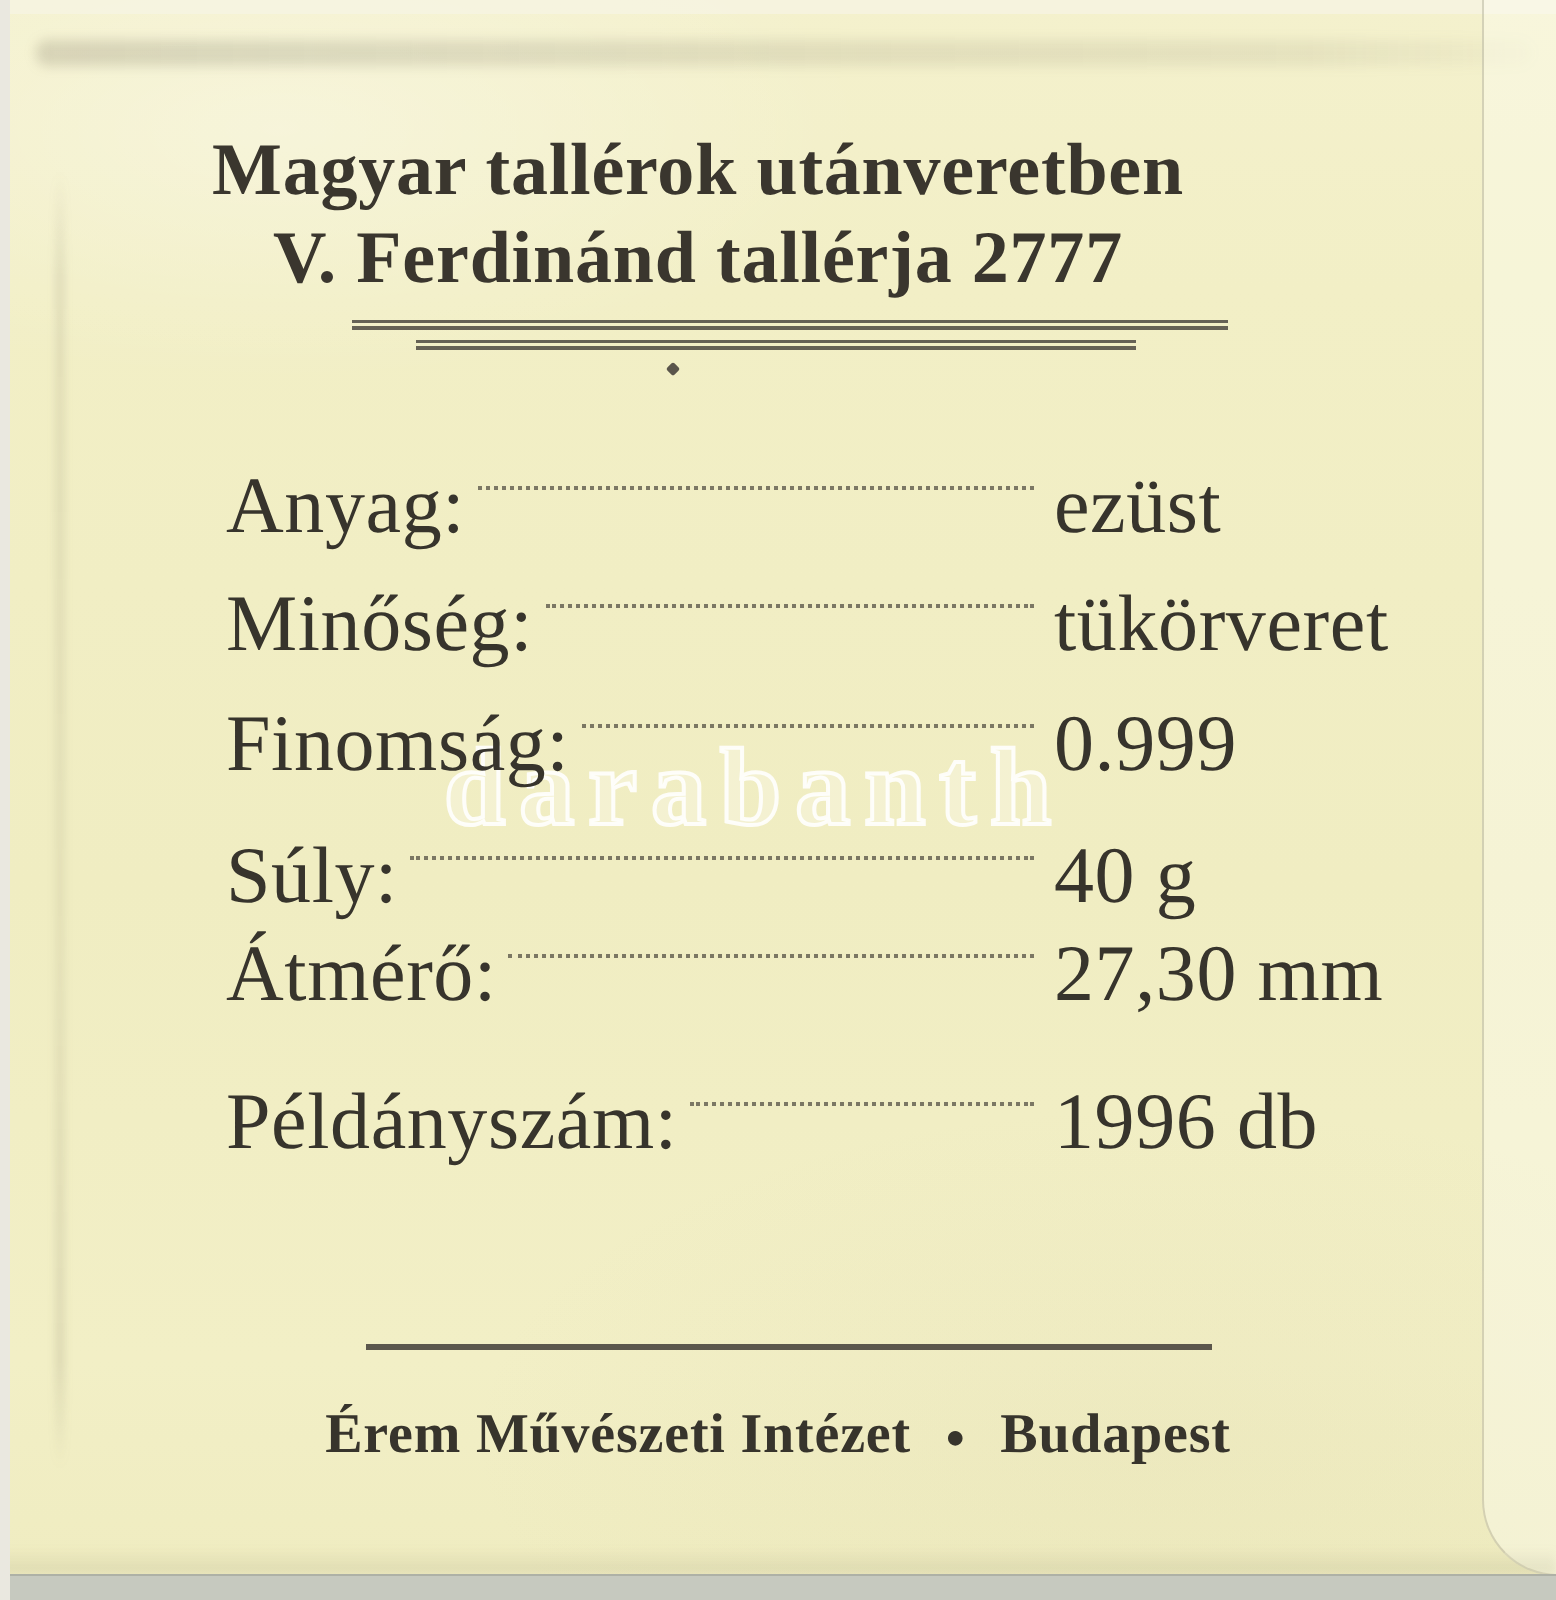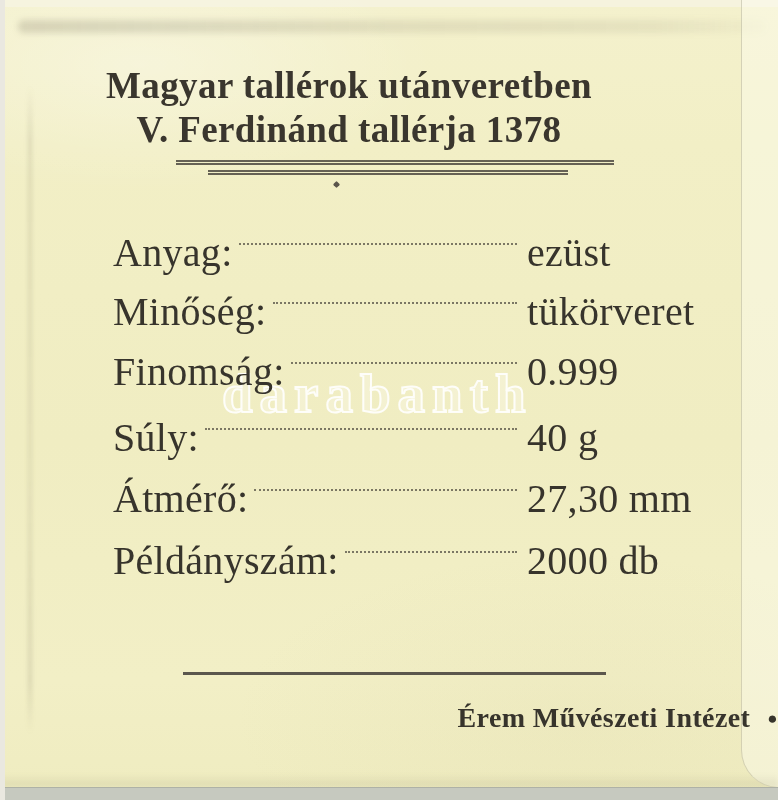--- a/index.html
+++ b/index.html
@@ -66,57 +66,57 @@
     font-size:40px;color:#37342c;line-height:56px;
   }
   .spec-label{white-space:nowrap;flex:none;letter-spacing:0.3px;}
   .spec-leader{
     flex:1;height:0;align-self:center;
     border-bottom:2px dotted rgba(78,73,62,0.72);
     margin:0 10px 0 6px;transform:translateY(-9px);
   }
   .spec-value{flex:none;width:241px;white-space:nowrap;letter-spacing:0.3px;}
   .row-0{top:225px;} .row-1{top:284px;} .row-2{top:344px;}
-  .row-3{top:410px;} .row-4{top:471px;} .row-5{top:533px;}
+  .row-3{top:410px;} .row-4{top:459px;} .row-5{top:533px;}
 
   
   .watermark{
     position:absolute;left:222px;top:364px;width:360px;
     font-size:55px;font-weight:bold;letter-spacing:7px;line-height:60px;
     color:rgba(255,255,255,0.25);
     -webkit-text-stroke:2px rgba(255,255,255,0.88);
     text-stroke:2px rgba(255,255,255,0.88);
     white-space:nowrap;
   }
 
   
   .footer-rule{position:absolute;left:183px;top:672px;width:423px;height:3px;background:#4a463f;opacity:.9;}
   .footer{
     position:absolute;left:0;top:702px;width:778px;
-    display:flex;justify-content:flex-end;align-items:center;gap:17px;
+    display:flex;justify-content:center;align-items:center;gap:17px;
     font-size:28px;font-weight:bold;color:#37342c;letter-spacing:0.4px;
   }
   .footer .bullet{font-size:17px;transform:translateY(1px);}
 </style>
 </head>
 <body>
 
 <div id="paper">
 
   <div class="edge-top"></div>
   <div class="top-shadow"></div>
   <div class="crease-left"></div>
   <div class="edge-right"></div>
   <div class="bottom-shade"></div>
   <div class="edge-bottom"></div>
   <div class="edge-left"></div>
 
   <div class="title">
     <div>Magyar tallérok utánveretben</div>
-    <div>V. Ferdinánd tallérja 1378</div>
+    <div>V. Ferdinánd tallérja 2777</div>
   </div>
   <div class="rule rule-1"></div>
   <div class="rule rule-2"></div>
   <div class="title-dot"></div>
 
   <div class="watermark">darabanth</div>
 
   <div class="spec-row row-1">
     <span class="spec-label">Minőség:</span>
     <span class="spec-leader"></span>
@@ -138,22 +138,23 @@
     <span class="spec-value">40 g</span>
   </div>
   <div class="spec-row row-4">
     <span class="spec-label">Átmérő:</span>
     <span class="spec-leader"></span>
     <span class="spec-value">27,30 mm</span>
   </div>
   <div class="spec-row row-5">
     <span class="spec-label">Példányszám:</span>
     <span class="spec-leader"></span>
-    <span class="spec-value">2000 db</span>
+    <span class="spec-value">1996 db</span>
   </div>
 
   <div class="footer-rule"></div>
   <div class="footer">
     <span>Érem Művészeti Intézet</span>
     <span class="bullet">●</span>
+    <span>Budapest</span>
   </div>
 
 </div>
 
 </body></html>

